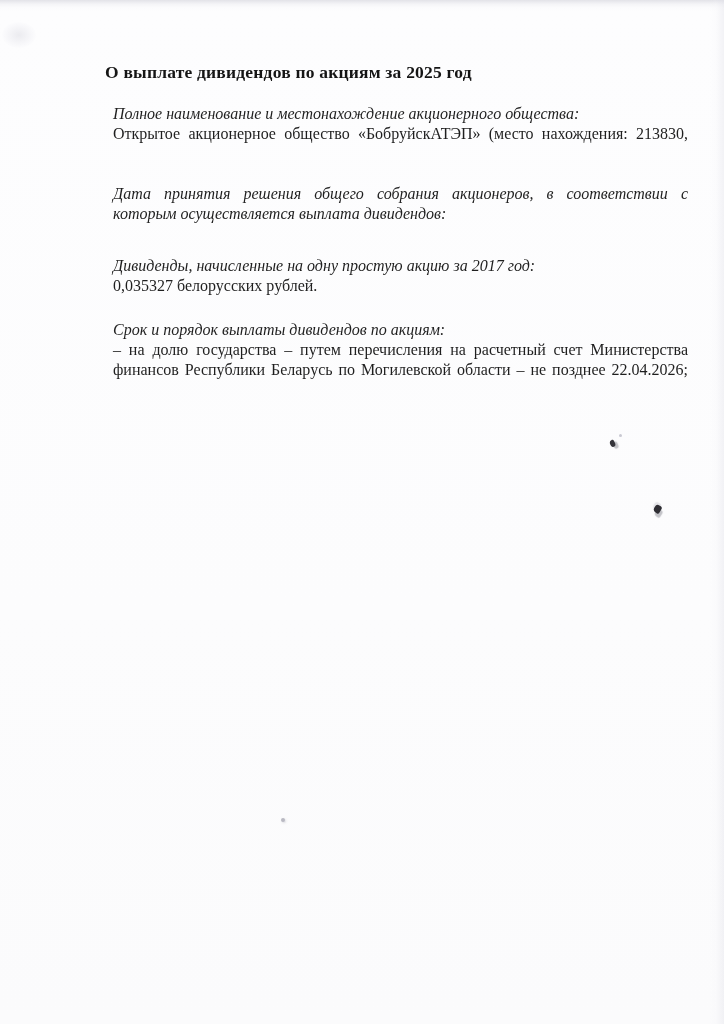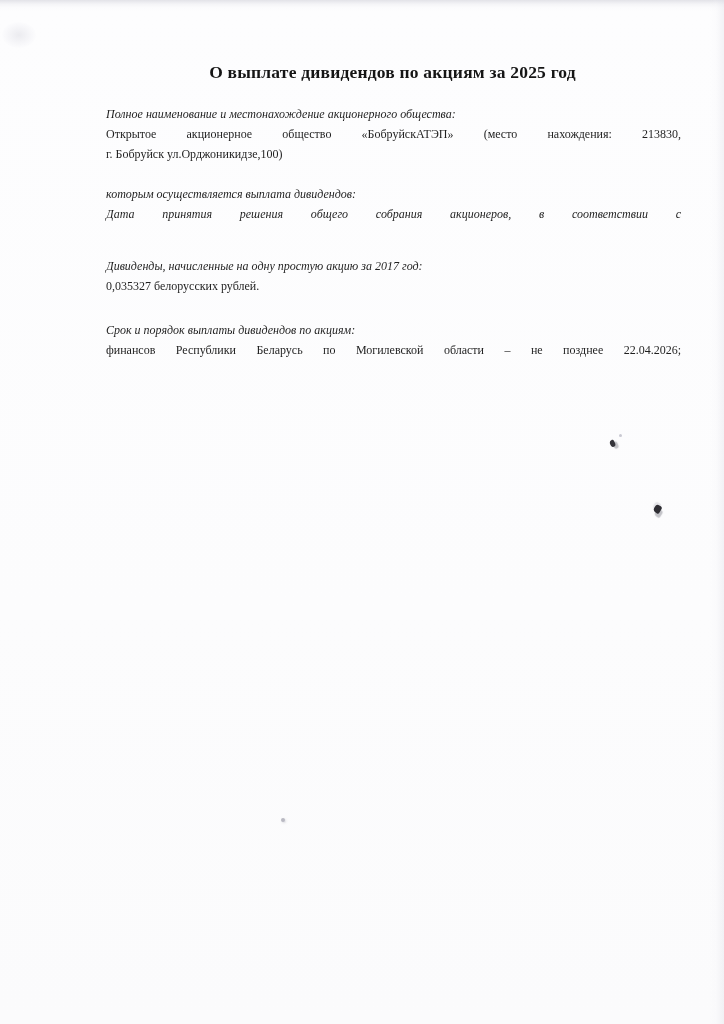--- a/index.html
+++ b/index.html
@@ -44,29 +44,29 @@
   }
   .title {
     position: absolute;
     top: 60px;
     left: 0;
     width: 100%;
     margin: 0;
     font-size: 17.5px;
     line-height: 24px;
     font-weight: bold;
-    text-align: center;
+    text-align: left;
     letter-spacing: 0.2px;
     color: #151515;
   }
   .para {
     position: absolute;
-    left: 1px;
+    left: 8px;
     width: 100%;
-    font-size: 12px;
+    font-size: 16px;
     line-height: 20px;
   }
   .para-company   { top: 104px; }
   .para-decision  { top: 184px; }
   .para-dividend  { top: 256px; }
   .para-schedule  { top: 320px; }
   .line {
     white-space: nowrap;
   }
   .italic { font-style: italic; }
@@ -118,35 +118,35 @@
   <div class="scan-right"></div>
   <div class="scan-corner-smudge"></div>
 
   <div class="content">
 
     <h1 class="title">О выплате дивидендов по акциям за 2025 год</h1>
 
     <div class="para para-company">
       <div class="line italic">Полное наименование и местонахождение акционерного общества:</div>
       <div class="line jl">Открытое акционерное общество «БобруйскАТЭП» (место нахождения: 213830,</div>
-      <div class="line">г. Бобруйск ул.Орджоникидзе,100)</div>
     </div>
 
     <div class="para para-decision">
+      <div class="line italic jl">Дата принятия решения общего собрания акционеров, в соответствии с</div>
       <div class="line italic">которым осуществляется выплата дивидендов:</div>
-      <div class="line italic jl">Дата принятия решения общего собрания акционеров, в соответствии с</div>
     </div>
 
     <div class="para para-dividend">
       <div class="line italic">Дивиденды, начисленные на одну простую акцию за 2017 год:</div>
       <div class="line">0,035327 белорусских рублей.</div>
     </div>
 
     <div class="para para-schedule">
       <div class="line italic">Срок и порядок выплаты дивидендов по акциям:</div>
+      <div class="line jl">– на долю государства – путем перечисления на расчетный счет Министерства</div>
       <div class="line jl">финансов Республики Беларусь по Могилевской области – не позднее 22.04.2026;</div>
     </div>
 
   </div>
 
   <div class="speck speck-1"></div>
   <div class="speck speck-1-dot"></div>
   <div class="speck speck-2"></div>
   <div class="speck speck-3"></div>
 

